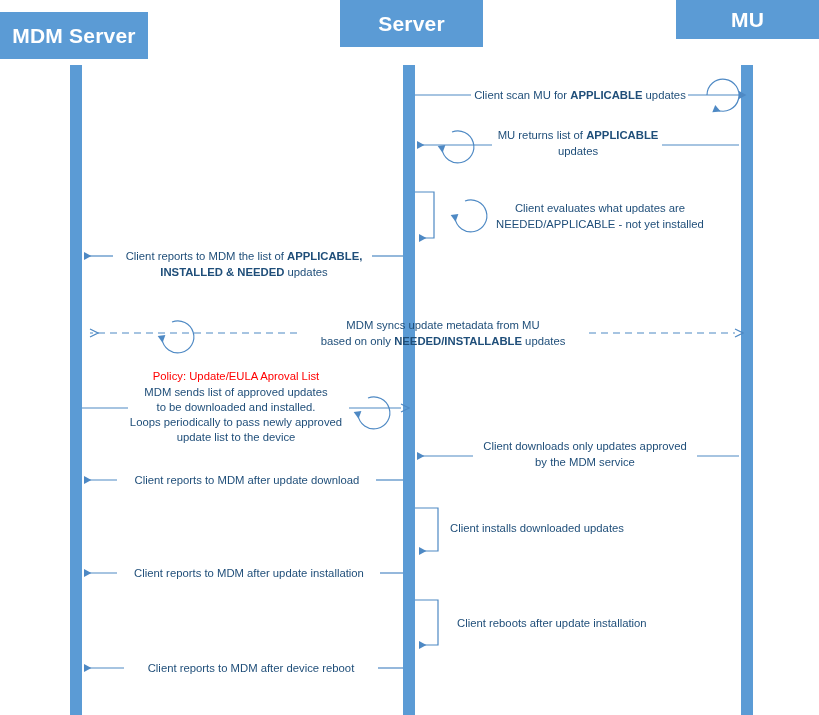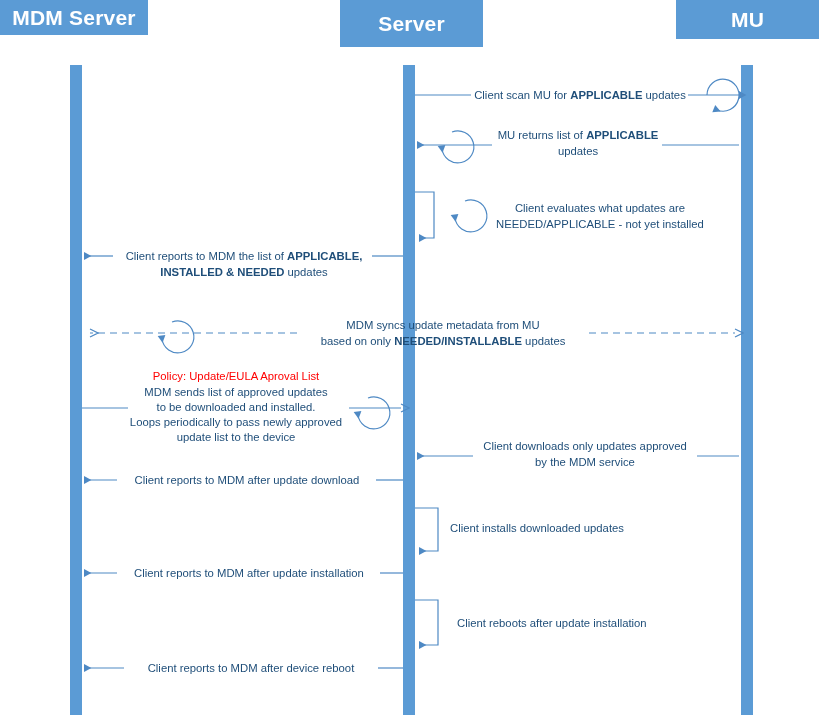--- a/index.html
+++ b/index.html
@@ -69,21 +69,21 @@
     stroke: #4E89C4;
     stroke-width: 1.2;
     fill: none;
   }
 </style>
 </head>
 <body>
 
 <div id="diagram-root">
 
-  <div class="actor-box" style="left:0px; top:0px; width:148px; height:35px;">
+  <div class="actor-box" style="left:0px; top:12px; width:148px; height:47px;">
     <span>MDM Server</span>
   </div>
   <div class="actor-box" style="left:340px; top:0px; width:143px; height:47px;">
     <span>Server</span>
   </div>
   <div class="actor-box" style="left:676px; top:0px; width:143px; height:39px;">
     <span>MU</span>
   </div>
 
   <svg class="diagram-svg" viewBox="0 0 819 715" xmlns="http://www.w3.org/2000/svg">

